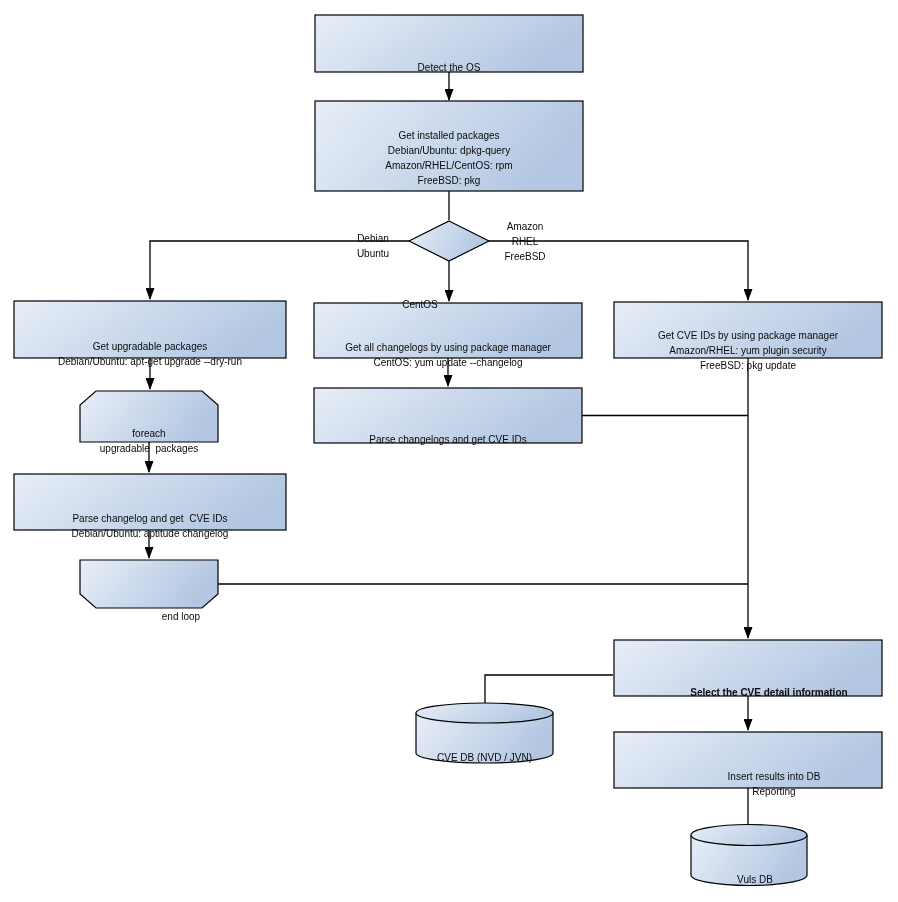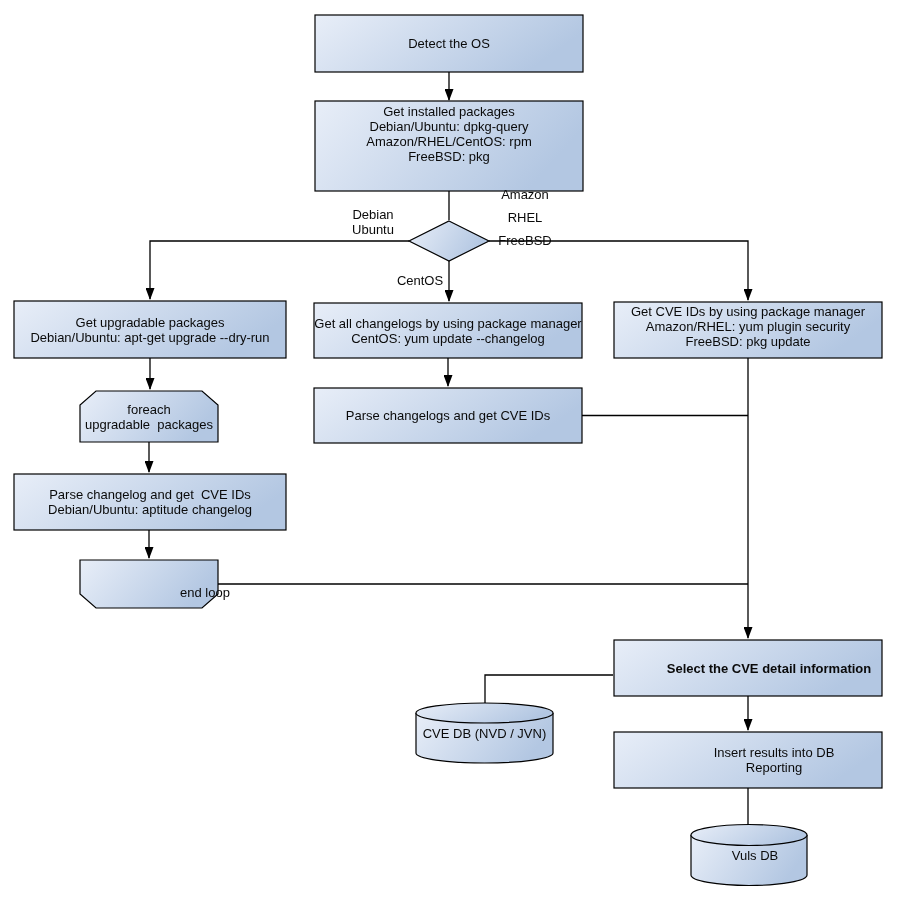--- a/index.html
+++ b/index.html
@@ -15,45 +15,46 @@
     position: absolute;
     left: 0; top: 0;
   }
   .node-label, .edge-label {
     position: absolute;
     display: flex;
     flex-direction: column;
     align-items: center;
     justify-content: center;
     text-align: center;
-    font-size: 13px;
+    font-size: 10px;
     line-height: 15px;
     color: #0a0a0a;
     pointer-events: none;
+    margin-top: 24px;
   }
   .node-label .line, .edge-label .line {
     display: block;
     white-space: pre;
   }
   
   .lbl-detect     { left:315px; top:15px;  width:268px; height:57px; }
   .lbl-installed  { left:315px; top:89px; width:268px; height:90px; }
   .lbl-upgradable { left:14px;  top:301px; width:272px; height:57px; }
   .lbl-foreach    { left:80px;  top:391px; width:138px; height:51px; }
   .lbl-parse1     { left:14px;  top:474px; width:272px; height:56px; }
-  .lbl-endloop    { left:88px;  top:560px; width:138px; height:64px;padding-left:48px; }
+  .lbl-endloop    { left:64px;  top:560px; width:138px; height:64px;padding-left:48px; }
   .lbl-changelogs { left:314px; top:303px; width:268px; height:55px; }
   .lbl-parse2     { left:314px; top:388px; width:268px; height:55px; }
   .lbl-cveids     { left:614px; top:302px; width:268px; height:48px; }
   .lbl-select     { left:614px; top:640px; width:310px; height:56px;font-weight:bold; }
   .lbl-insert     { left:614px; top:732px; width:320px; height:56px; }
   .lbl-cvedb      { left:416px; top:709px; width:137px; height:48px; }
   .lbl-vulsdb     { left:691px; top:831px; width:128px; height:48px; }
   .lbl-debian     { left:340px; top:206px; width:66px;  height:32px; }
-  .lbl-amazon     { left:492px; top:194px; width:66px;  height:47px;gap:8px; }
+  .lbl-amazon     { left:492px; top:194px; width:66px;  height:47px; }
   .lbl-centos     { left:388px; top:271px; width:64px;  height:18px; }
 </style>
 </head>
 <body>
 
 <div class="canvas">
 
   <svg class="layer" width="898" height="902" viewBox="0 0 898 902">
     <defs>
       <linearGradient id="nodeGrad" x1="0" y1="0" x2="1" y2="0.3">

